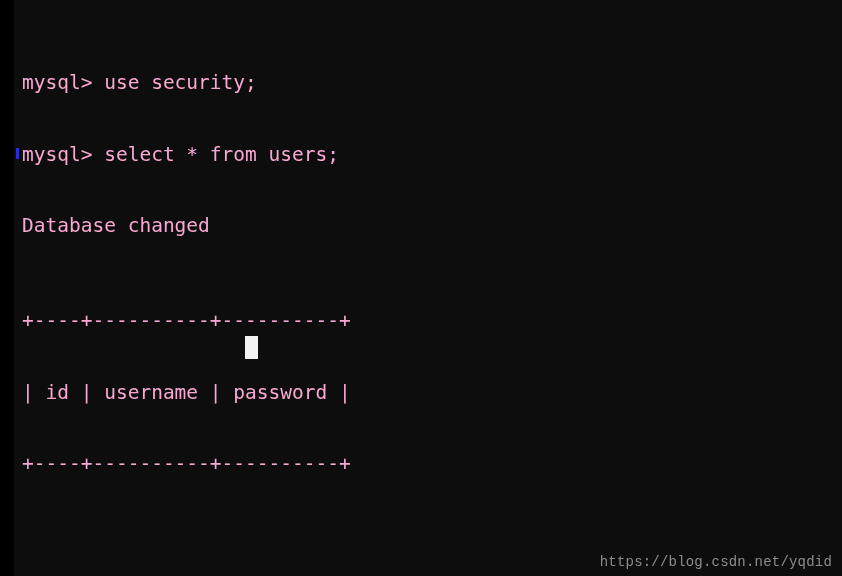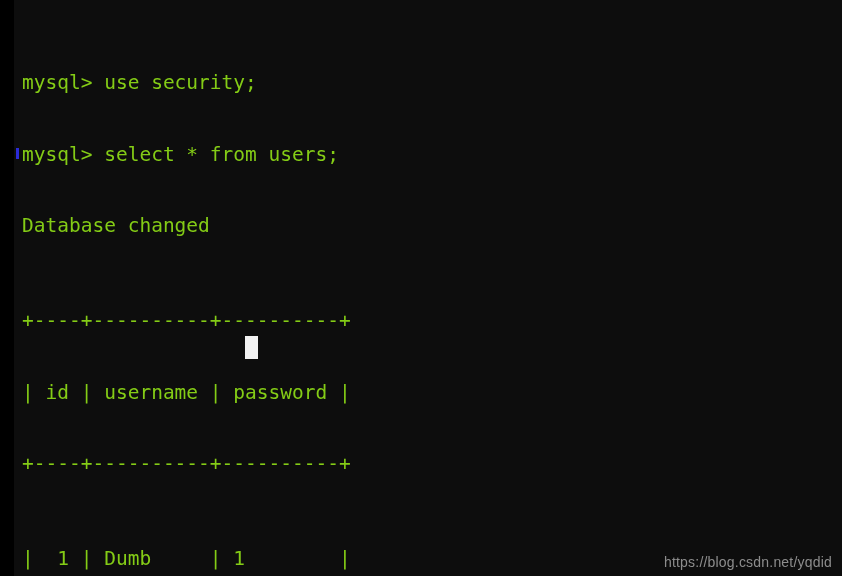--- a/index.html
+++ b/index.html
@@ -25,21 +25,21 @@
     background: #000000;
     z-index: 3;
   }
   #terminal {
     position: absolute;
     left: 14px;
     top: 0;
     right: 0;
     bottom: 0;
     padding: 0;
-    color: #84cc16;
+    color: #f9a8d4;
     font-size: 19.5px;
     line-height: 23.8px;
     white-space: pre;
     letter-spacing: 0px;
   }
   .line {
     height: 23.8px;
     white-space: pre;
     display: block;
     position: relative;
@@ -64,21 +64,21 @@
     width: 3px;
     height: 11px;
     background: #2b2bd8;
     z-index: 4;
   }
   #watermark {
     position: absolute;
     right: 10px;
     bottom: 6px;
     color: #8d8d8d;
-    font-family: Liberation Sans, sans-serif;
+    font-family: Liberation Mono, monospace;
     font-size: 14px;
     letter-spacing: 0.2px;
     z-index: 5;
   }
 </style>
 </head>
 <body>
 
 <div id="screen">
 
@@ -87,21 +87,20 @@
   <div id="terminal">
 
     <div class="line">mysql&gt; use security;</div>
     <div class="line">mysql&gt; select * from users;</div>
     <div class="line">Database changed</div>
 
     <div class="line">+----+----------+----------+</div>
     <div class="line">| id | username | password |</div>
     <div class="line">+----+----------+----------+</div>
 
-    <div class="line">|  1 | Dumb     | 1        |</div>
     
     
     
     
     
     
     
     
     
     

